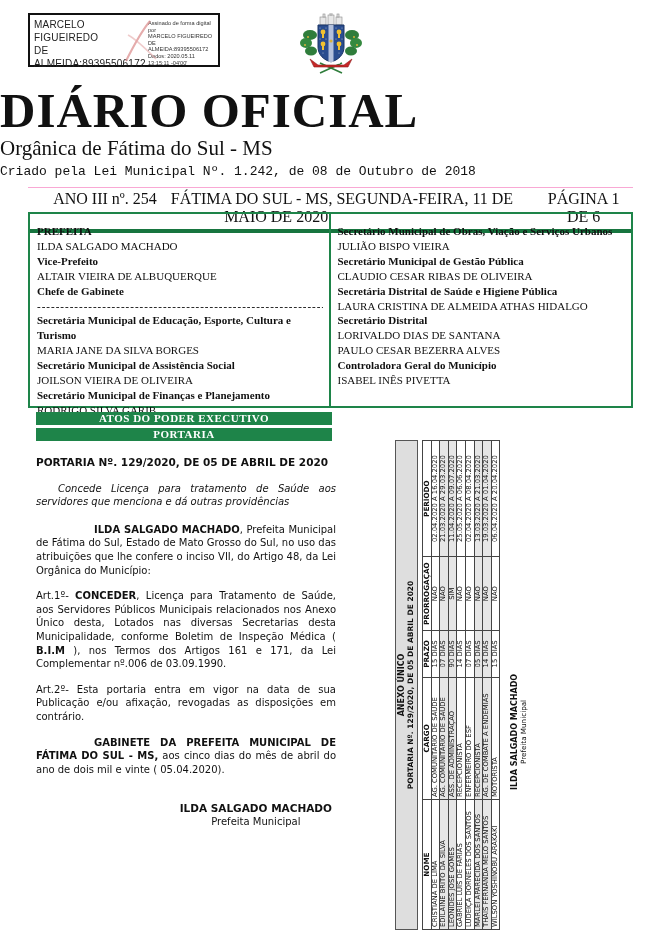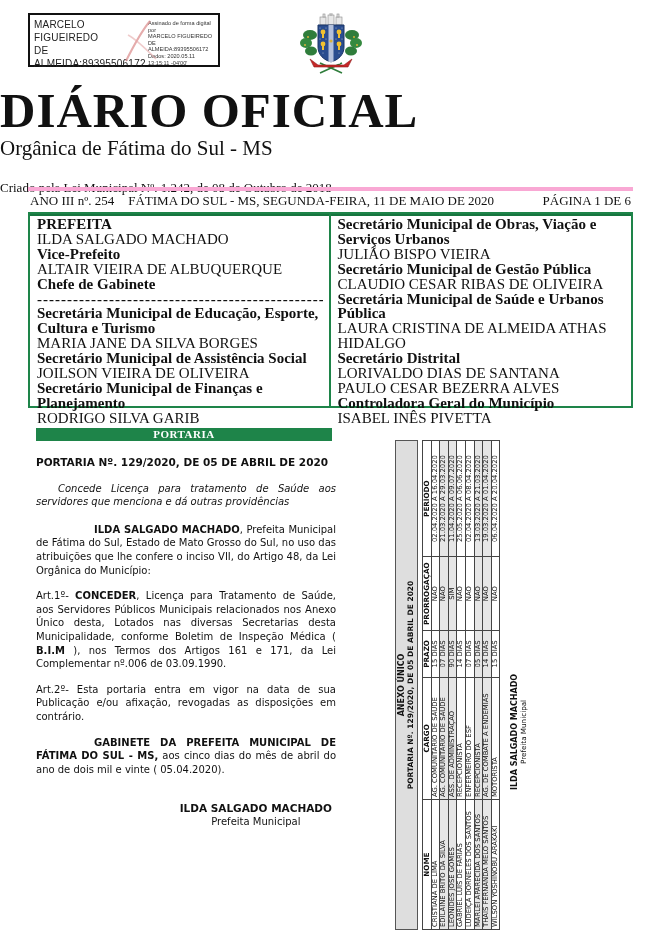--- a/index.html
+++ b/index.html
@@ -13,32 +13,32 @@
   .stamp-detail{flex:1;padding:5px 2px 0 2px;font-size:5.6px;line-height:6.6px;color:#333;}
   .stamp-flourish{position:absolute;left:92px;top:4px;pointer-events:none;}
 
   
   .crest{position:absolute;left:50%;top:13px;transform:translateX(-50%);}
 
   
   .masthead{position:absolute;left:0;top:86px;width:661px;text-align:left;}
   .mast-title{font-size:49px;font-weight:bold;letter-spacing:1px;line-height:50px;}
   .mast-sub{font-size:21px;line-height:24px;margin-top:0px;}
-  .mast-law{font-size:13px;line-height:16px;margin-top:20px;}
-
-  
-  .infobar{position:absolute;left:28px;top:187px;width:605px;border-top:4px solid #f9a8d4;
+  .mast-law{font-size:13px;line-height:16px;margin-top:4px;font-family:Liberation Mono, monospace;}
+
+  
+  .infobar{position:absolute;left:28px;top:187px;width:605px;border-top:1px solid #f9a8d4;
            border-bottom:4px solid #17753f;display:flex;justify-content:space-between;
-           padding:2px 2px 3px 2px;box-sizing:border-box;font-size:13px;text-align:center;}
+           padding:2px 2px 3px 2px;box-sizing:border-box;font-size:16px;text-align:center;}
   .infobar .left-group span{margin-right:14px;}
 
   
   .officials{position:absolute;left:28px;top:212px;width:605px;height:196px;border:2px solid #1e8449;
              box-sizing:border-box;display:flex;}
-  .off-col{width:50%;padding:3px 6px 0 7px;box-sizing:border-box;font-size:15px;line-height:14.9px;}
+  .off-col{width:50%;padding:10px 6px 0 7px;box-sizing:border-box;font-size:11px;line-height:14.9px;}
   .off-col.first{border-right:2px solid #1e8449;}
   .off-title{font-weight:bold;}
   .off-name{}
   .off-dashes{white-space:nowrap;overflow:hidden;letter-spacing:1px;font-weight:bold;}
 
   
   .band{position:absolute;left:36px;width:296px;height:13px;background:#1e8449;color:#fff;
         text-align:center;font-size:11px;font-weight:bold;line-height:13px;letter-spacing:.5px;}
   .band1{top:412px;}
   .band2{top:428px;}
@@ -187,30 +187,31 @@
       <div class="off-title">Secretário Municipal de Assistência Social</div>
       <div class="off-name">JOILSON VIEIRA DE OLIVEIRA</div>
       <div class="off-title">Secretário Municipal de Finanças e Planejamento</div>
       <div class="off-name">RODRIGO SILVA GARIB</div>
     </div>
     <div class="off-col">
       <div class="off-title">Secretário Municipal de Obras, Viação e Serviços Urbanos</div>
       <div class="off-name">JULIÃO BISPO VIEIRA</div>
       <div class="off-title">Secretário Municipal de Gestão Pública</div>
       <div class="off-name">CLAUDIO CESAR RIBAS DE OLIVEIRA</div>
-      <div class="off-title">Secretária Municipal de Saúde e Urbanos Pública</div>
+      <div class="off-title">Secretária Distrital de Saúde e Higiene Pública</div>
       <div class="off-name">LAURA CRISTINA DE ALMEIDA ATHAS HIDALGO</div>
       <div class="off-title">Secretário Distrital</div>
       <div class="off-name">LORIVALDO DIAS DE SANTANA</div>
       <div class="off-name">PAULO CESAR BEZERRA ALVES</div>
       <div class="off-title">Controladora Geral do Município</div>
       <div class="off-name">ISABEL INÊS PIVETTA</div>
     </div>
   </div>
 
+  <div class="band band1">ATOS DO PODER EXECUTIVO</div>
   <div class="band band2">PORTARIA</div>
 
   <div class="bodycol">
     <p class="p-heading">PORTARIA Nº. 129/2020, DE 05 DE ABRIL DE 2020</p>
     <p class="p-summary">Concede Licença para tratamento de Saúde aos servidores que menciona e dá outras providências</p>
     <p class="p-first"><b>ILDA SALGADO MACHADO</b><span>, Prefeita Municipal de Fátima do Sul, Estado de Mato Grosso do Sul, no uso das atribuições que lhe confere o inciso VII, do Artigo 48, da Lei Orgânica do Município:</span></p>
     <p><span>Art.1º- </span><b>CONCEDER</b><span>, Licença para Tratamento de Saúde, aos Servidores Públicos Municipais relacionados nos Anexo Único desta, Lotados nas diversas Secretarias desta Municipalidade, conforme Boletim de Inspeção Médica ( </span><b>B.I.M</b><span> ), nos Termos dos Artigos 161 e 171, da Lei Complementar nº.006 de 03.09.1990.</span></p>
     <p>Art.2º- Esta portaria entra em vigor na data de sua Publicação e/ou afixação, revogadas as disposições em contrário.</p>
     <p class="p-gab"><b>GABINETE DA PREFEITA MUNICIPAL DE FÁTIMA DO SUL - MS,</b><span> aos cinco dias do mês de abril do ano de dois mil e vinte ( 05.04.2020).</span></p>
     <div class="sigblock">

